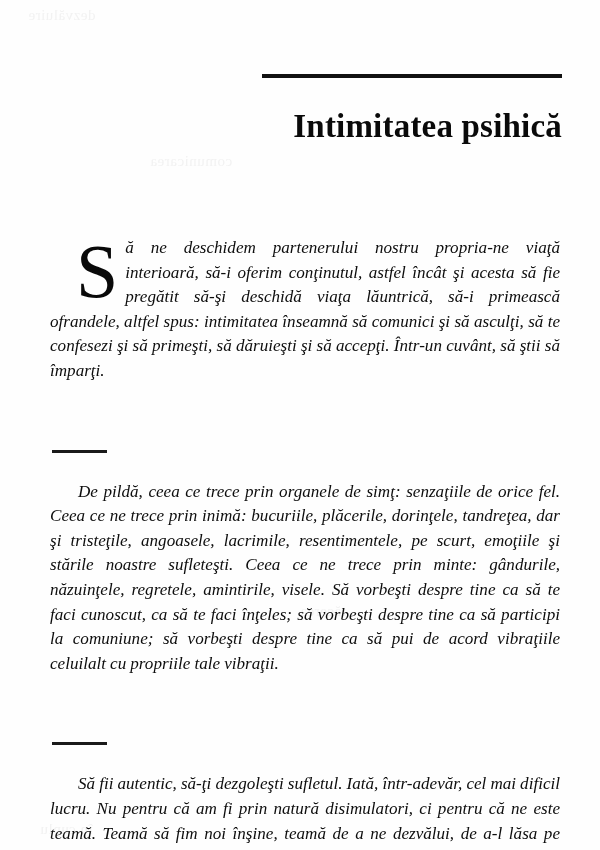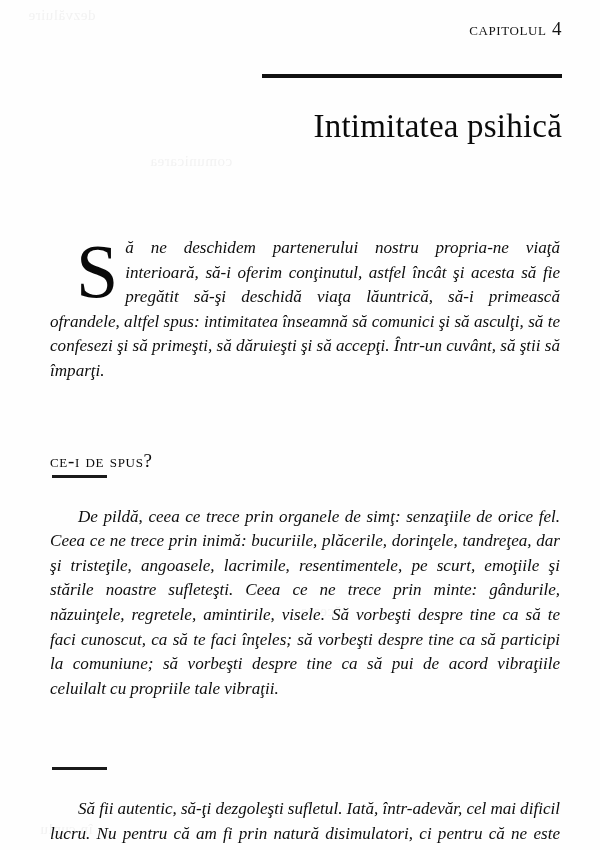--- a/index.html
+++ b/index.html
@@ -55,21 +55,21 @@
     top: 74px;
     width: 300px;
     height: 4px;
     background: #111111;
   }
   .chapter-title {
     position: absolute;
     right: 38px;
     top: 86px;
     font-size: 33px;
-    font-weight: normal;
+    font-weight: bold;
     letter-spacing: 0.2px;
     color: #0a0a0a;
     white-space: nowrap;
   }
 
   
   .column {
     position: absolute;
     left: 50px;
     top: 236px;
@@ -129,36 +129,34 @@
 </head>
 <body>
 
 <div id="page">
 
   <div class="ghost g1">dezvăluire</div>
   <div class="ghost g4">comunicarea</div>
   <div class="ghost g2">tăcerea</div>
   <div class="ghost g3">în cuplu</div>
 
-  <div class="running-head">Capitolul 4</div>
 
   <div class="title-rule"></div>
   <h1 class="chapter-title">Intimitatea psihică</h1>
 
   <div class="column">
 
     <div class="dropcap-para">
       <span class="dropcap">S</span>
       <p class="body">ă ne deschidem partenerului nostru propria-ne viaţă interioară, să-i oferim conţinutul, astfel încât şi acesta să fie pregătit să-şi deschidă viaţa lăuntrică, să-i primească ofrandele, altfel spus: intimitatea înseamnă să comunici şi să asculţi, să te confesezi şi să primeşti, să dăruieşti şi să accepţi. Într-un cuvânt, să ştii să împarţi.</p>
     </div>
 
     <div class="spacer-lg"></div>
 
     <div class="section">
-      <h2 class="section-heading">Ce-i de spus?</h2>
       <div class="section-rule"></div>
       <div class="section-body">
         <p class="body indent">De pildă, ceea ce trece prin organele de simţ: senzaţiile de orice fel. Ceea ce ne trece prin inimă: bucuriile, plăcerile, dorinţele, tandreţea, dar şi tristeţile, angoasele, lacrimile, resentimentele, pe scurt, emoţiile şi stările noastre sufleteşti. Ceea ce ne trece prin minte: gândurile, năzuinţele, regretele, amintirile, visele. Să vorbeşti despre tine ca să te faci cunoscut, ca să te faci înţeles; să vorbeşti despre tine ca să participi la comuniune; să vorbeşti despre tine ca să pui de acord vibraţiile celuilalt cu propriile tale vibraţii.</p>
       </div>
     </div>
 
     <div class="spacer-lg"></div>
 
     <div class="section">
       <div class="section-rule"></div>

